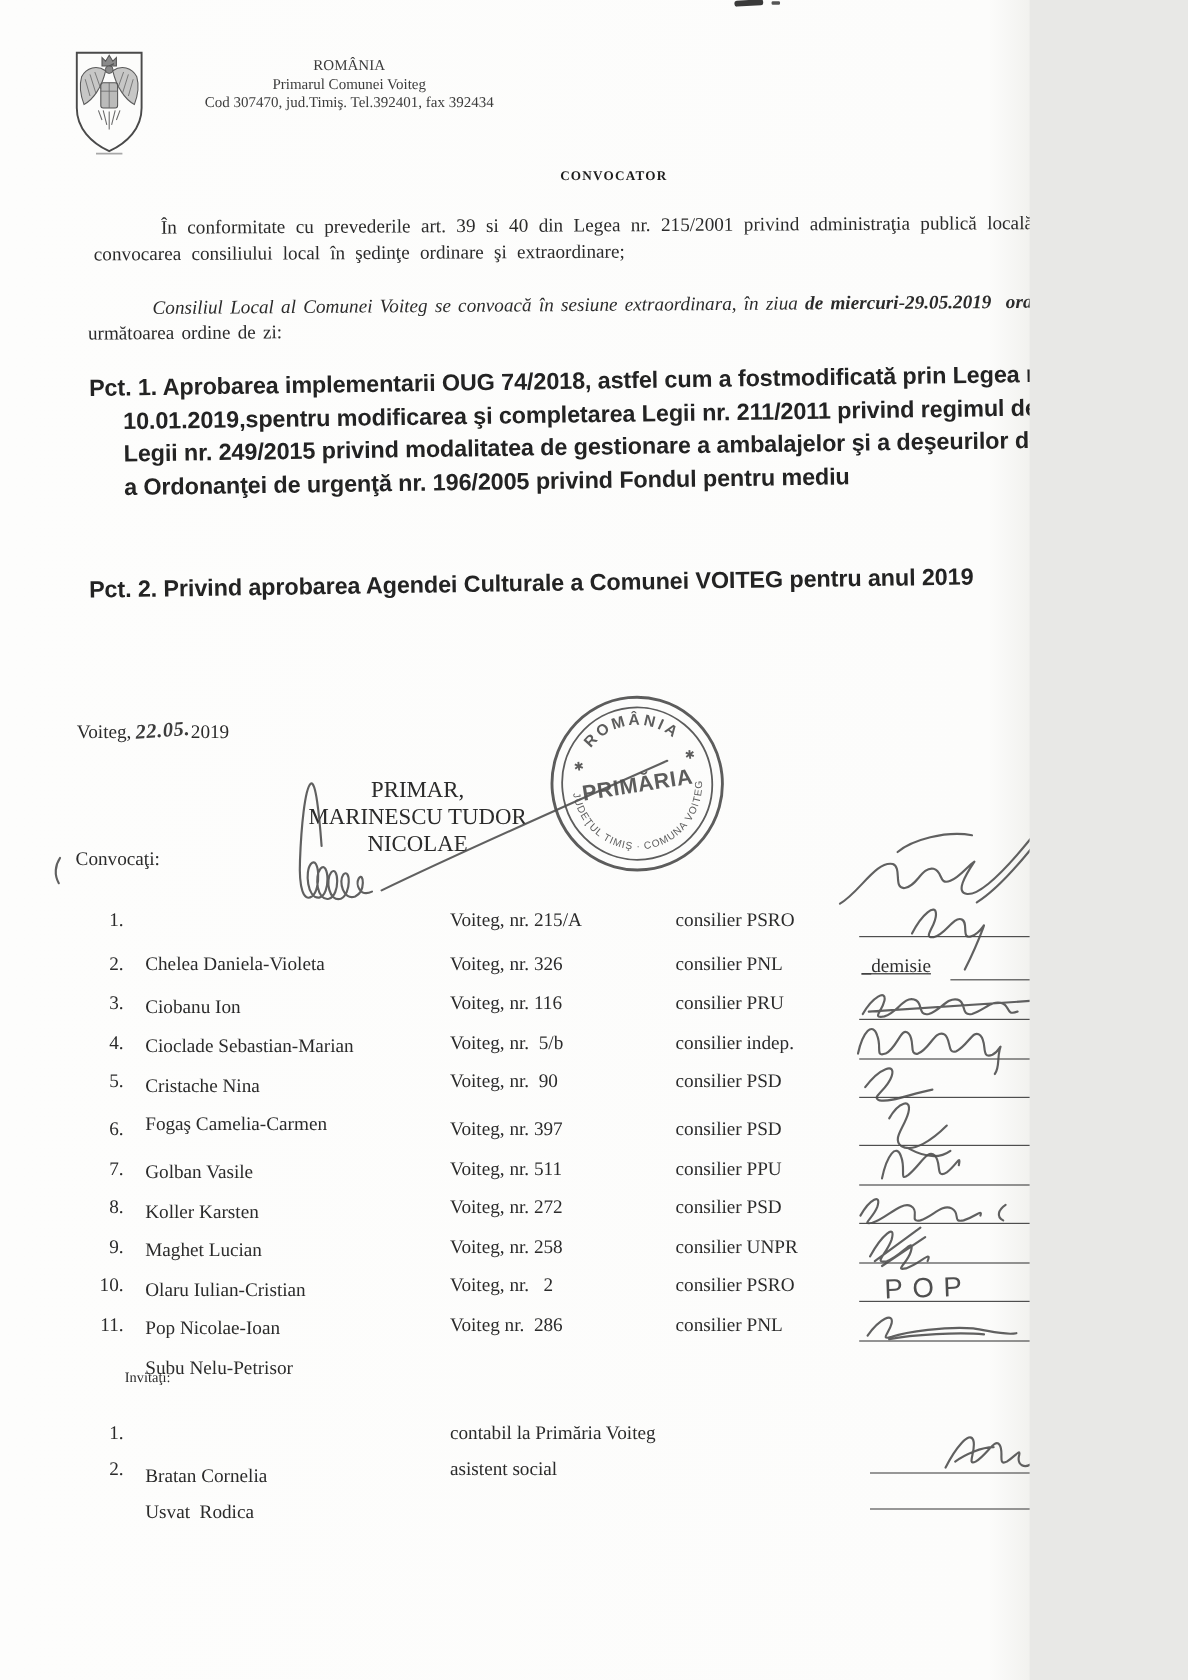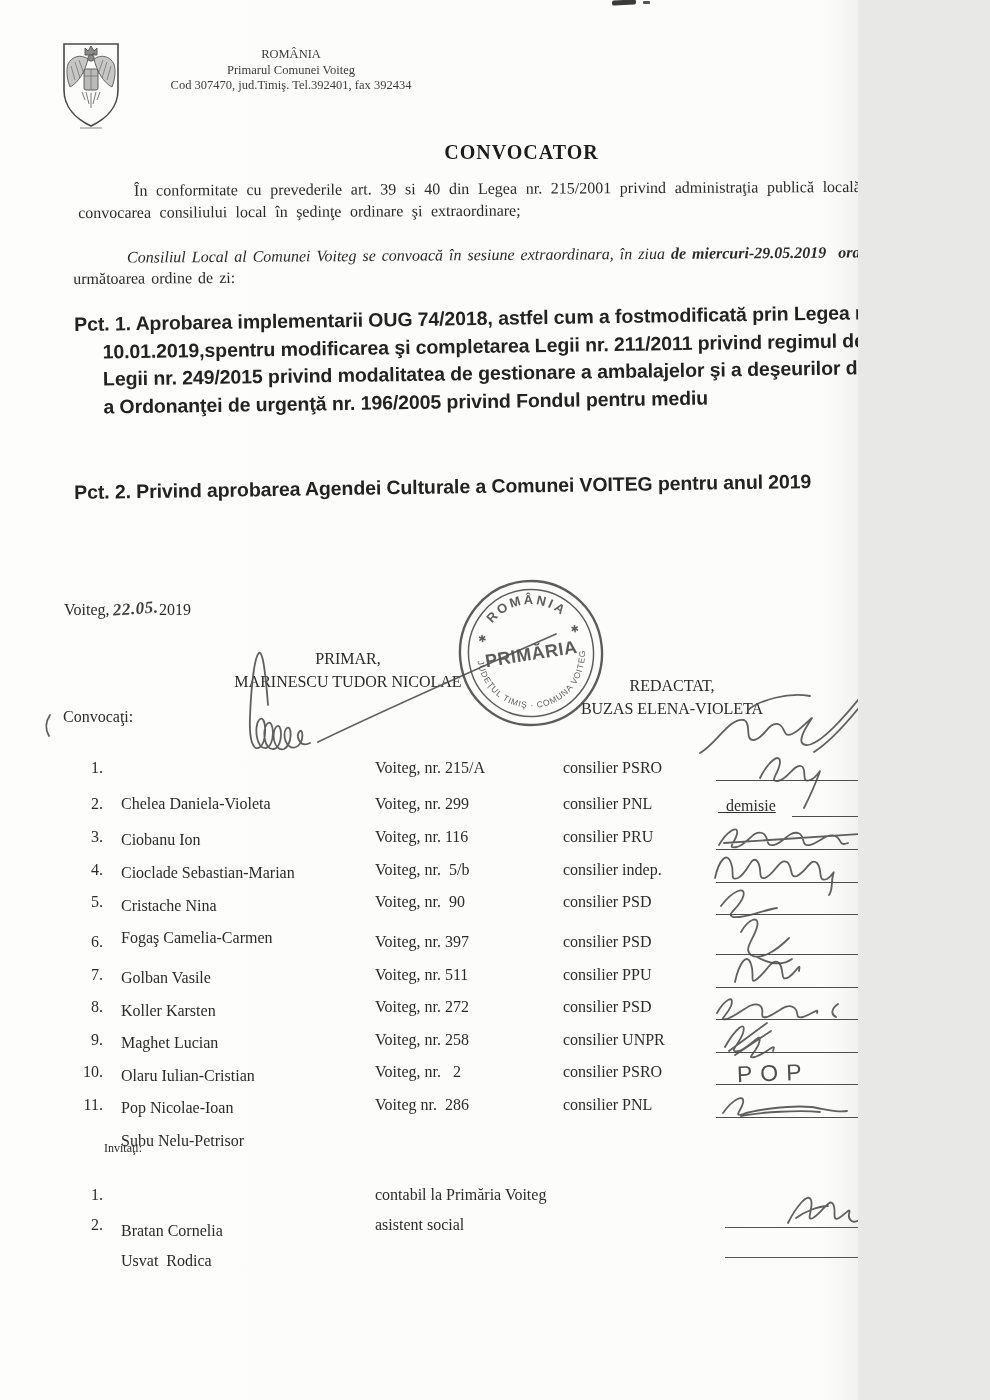--- a/index.html
+++ b/index.html
@@ -7,42 +7,42 @@
   .page{position:absolute;left:0;top:0;width:858px;height:1400px;overflow:hidden;color:#2b2b2b;
         background:linear-gradient(90deg,#fdfdfc 0%,#fcfcfb 96%,#f2f2ef 100%);}
   .scanmark{position:absolute;left:612px;top:0;width:24px;height:5px;background:#3a3a3a;border-radius:2px;transform:rotate(-3deg);}
   .scanmark2{position:absolute;left:643px;top:1px;width:7px;height:3px;background:#555;border-radius:1px;}
   .fold{position:absolute;left:958px;top:945px;height:330px;border-left:1px solid #d8d8d6;}
 
   .crest{position:absolute;left:59px;top:40px;}
   .letterhead-text{position:absolute;left:156px;top:47px;width:270px;text-align:center;
         font-size:12.5px;line-height:15.5px;color:#3c3c3c;}
 
-  .doc-title{position:absolute;left:88px;top:141px;width:867px;text-align:center;
-        font-size:20px;font-weight:bold;letter-spacing:1px;color:#1d1d1d;}
+  .doc-title{position:absolute;left:78px;top:141px;width:867px;text-align:center;
+        font-size:11px;font-weight:bold;letter-spacing:1px;color:#1d1d1d;}
 
   .intro{position:absolute;left:78px;top:180px;width:868px;font-size:16px;line-height:21.5px;
         text-align:justify;text-indent:56px;word-spacing:4.5px;transform:rotate(-0.3deg);transform-origin:left top;margin:0;}
   .convene{position:absolute;left:73px;top:247px;width:878px;font-size:16px;line-height:21px;
         text-indent:54px;word-spacing:2px;transform:rotate(-0.4deg);transform-origin:left top;margin:0;}
   .convene span{white-space:pre-wrap;}
   .it{font-style:italic;}
   .bit{font-style:italic;font-weight:bold;}
 
   .agenda-item{position:absolute;left:74px;width:866px;font-family:"Liberation Sans",sans-serif;
         font-weight:bold;font-size:19.5px;line-height:27.5px;color:#232323;letter-spacing:-0.1px;
         padding-left:28px;text-indent:-28px;transform:rotate(-0.85deg);transform-origin:left top;margin:0;}
   #pct1{top:311px;}
   #pct2{top:479px;}
 
   .dateline{position:absolute;left:64px;top:600px;font-size:16px;}
   .hand-date{display:inline-block;font-style:italic;font-weight:bold;font-size:17px;
         letter-spacing:0.5px;color:#3d3d3d;transform:rotate(-4deg) translateY(-1px);}
 
-  .primar{position:absolute;left:222px;top:648px;width:252px;text-align:center;font-size:16px;line-height:22.5px;}
+  .primar{position:absolute;left:222px;top:648px;width:252px;text-align:center;font-size:19px;line-height:22.5px;}
   .redactat{position:absolute;left:563px;top:675px;width:218px;text-align:center;font-size:16px;line-height:22.5px;}
   .stamp{position:absolute;left:456px;top:577px;transform:rotate(-6deg);opacity:0.88;}
   .convocati-label{position:absolute;left:63px;top:708px;font-size:16px;}
   .invitati-label{position:absolute;left:104px;top:1141px;font-size:12px;}
 
   .crow,.irow{position:absolute;left:0;width:990px;height:30px;font-size:16px;}
   .crow .num,.irow .num{position:absolute;left:56px;width:47px;text-align:right;}
   .crow .name,.irow .name{position:absolute;left:121px;white-space:pre-wrap;margin-top:36px;}
   .crow .addr{position:absolute;left:375px;white-space:pre-wrap;}
   .crow .role{position:absolute;left:563px;}
@@ -111,24 +111,20 @@
   <p class="agenda-item" id="pct1">Pct. 1. Aprobarea implementarii OUG 74/2018, astfel cum a fostmodificată prin Legea nr. 31 din 10.01.2019,spentru modificarea şi completarea Legii nr. 211/2011 privind regimul deşeurilor, a Legii nr. 249/2015 privind modalitatea de gestionare a ambalajelor şi a deşeurilor de ambalaje, a Ordonanţei de urgenţă nr. 196/2005 privind Fondul pentru mediu</p>
   <p class="agenda-item" id="pct2">Pct. 2. Privind aprobarea Agendei Culturale a Comunei VOITEG pentru anul 2019</p>
 
   <div class="dateline"><span>Voiteg, </span><span class="hand-date">22.05.</span><span>2019</span></div>
 
   <div class="primar">
     <div>PRIMAR,</div>
     <div>MARINESCU TUDOR NICOLAE</div>
   </div>
 
-  <div class="redactat">
-    <div>REDACTAT,</div>
-    <div>BUZAS ELENA-VIOLETA</div>
-  </div>
 
   <svg class="stamp" width="150" height="152" viewBox="0 0 150 152">
     <defs>
       <path id="arcTop" d="M 27,76 A 48,49 0 0 1 123,76"></path>
       <path id="arcBottom" d="M 21,76 A 54,55 0 0 0 129,76"></path>
     </defs>
     <ellipse cx="75" cy="76" rx="71" ry="72" fill="none" stroke="#474747" stroke-width="2.4"></ellipse>
     <ellipse cx="75" cy="76" rx="62.5" ry="63.5" fill="none" stroke="#474747" stroke-width="1.5"></ellipse>
     <text font-size="13" font-weight="bold" letter-spacing="2.5">
       <textPath href="#arcTop" startOffset="50%" text-anchor="middle">ROMÂNIA</textPath>
@@ -147,21 +143,21 @@
     <div class="crow">
       <span class="num">1.</span>
       <span class="name">Chelea Daniela-Violeta</span>
       <span class="addr">Voiteg, nr. 215/A</span>
       <span class="role">consilier PSRO</span>
       <span class="sigline"></span>
     </div>
     <div class="crow">
       <span class="num">2.</span>
       <span class="name">Ciobanu Ion</span>
-      <span class="addr">Voiteg, nr. 299</span>
+      <span class="addr">Voiteg, nr. 326</span>
       <span class="role">consilier PNL</span>
       <span class="note">_demisie</span>
       <span class="sigline sig-short"></span>
     </div>
     <div class="crow">
       <span class="num">3.</span>
       <span class="name">Cioclade Sebastian-Marian</span>
       <span class="addr">Voiteg, nr. 116</span>
       <span class="role">consilier PRU</span>
       <span class="sigline"></span>

